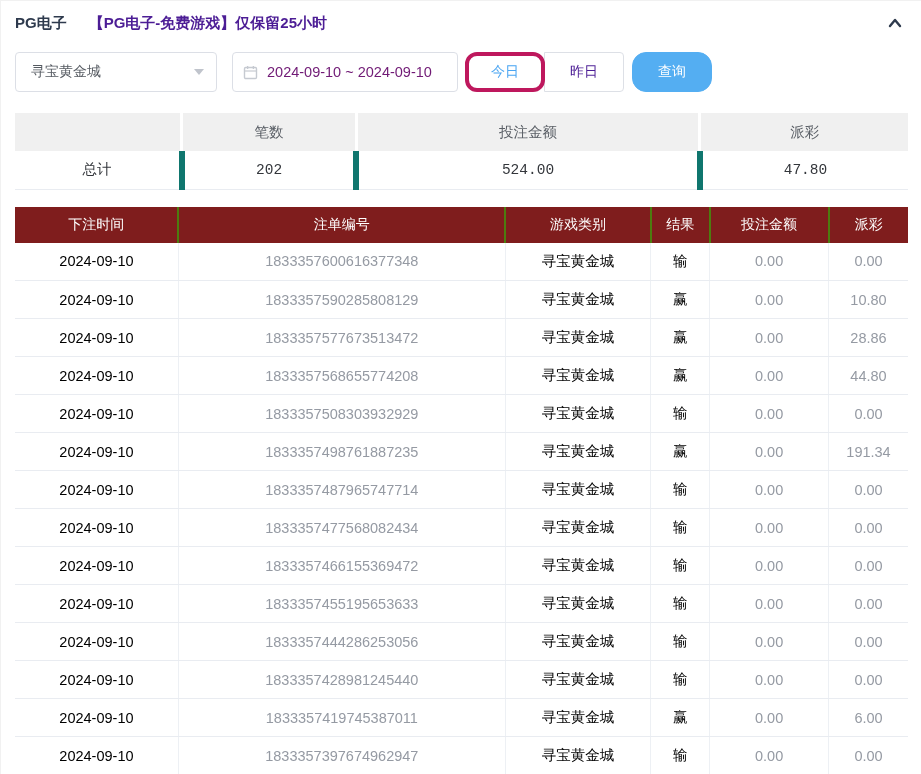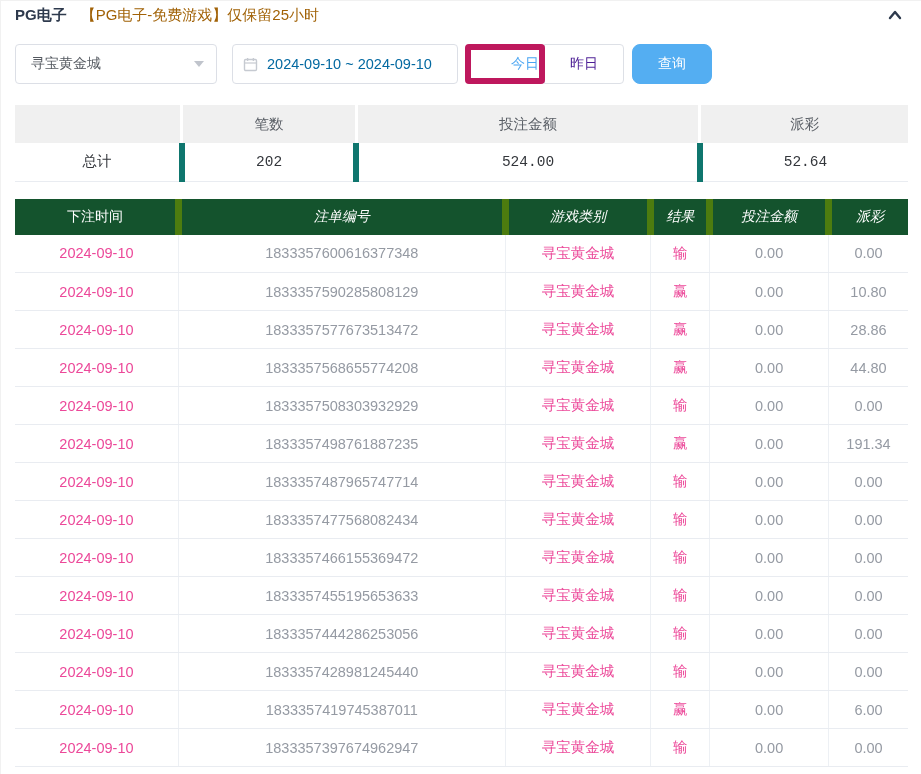--- a/index.html
+++ b/index.html
@@ -8,30 +8,30 @@
     height: 774px;
     overflow: hidden;
     background: #fff;
     font-family: "Liberation Sans", "DejaVu Sans", sans-serif;
     color: #32353a;
   }
   .panel {
     width: 921px; height: 774px;
     border-top: 1px solid #f1f1f1;
     border-left: 1px solid #f1f1f1;
-    padding: 2px 14px 0 14px;
+    padding: 10px 14px 0 14px;
   }
 
   
   .panel-header {
     display: flex; align-items: center;
     height: 24px; margin-bottom: 17px;
   }
   .panel-title { font-size: 15px; font-weight: 700; color: #2e3a4d; }
-  .panel-notice { font-size: 15px; font-weight: 400; color: #a16207; margin-left: 14px; }
+  .panel-notice { font-size: 15px; font-weight: 700; color: #4c1d95; margin-left: 22px; }
   .collapse-btn {
     margin-left: auto; width: 24px; height: 24px;
     display: flex; align-items: center; justify-content: center;
     cursor: pointer; background: none; border: none;
   }
 
   
   .filter-row { display: flex; align-items: center; height: 40px; margin-bottom: 21px; }
   .select-box {
     width: 202px; height: 40px;
@@ -47,44 +47,44 @@
     width: 0; height: 0;
     border-left: 5px solid transparent;
     border-right: 5px solid transparent;
     border-top: 6px solid #c0c4cc;
   }
   .date-box {
     width: 226px; height: 40px;
     border: 1px solid #dcdfe6; border-radius: 4px;
     display: flex; align-items: center;
     padding: 0 10px;
-    font-size: 14.5px; color: #0369a1;
+    font-size: 14.5px; color: #701a75;
     cursor: pointer; background: #fff;
     margin-right: 7px;
   }
   .date-box svg { margin-right: 9px; flex: 0 0 auto; }
   .quick-group { display: flex; }
   .quick-btn {
     width: 80px; height: 40px;
     background: #fff;
     border: 1px solid #dde0e6;
     font-size: 14px; color: #4c1d95;
     cursor: pointer;
     margin-left: -1px;
     font-family: inherit;
   }
   .quick-btn:first-child { margin-left: 0; border-radius: 4px 0 0 4px; }
   .quick-btn:last-child { border-radius: 0 4px 4px 0; }
   .quick-btn.active {
-    border: 6px solid #be185d; color: #4aa5f2;
-    position: relative; z-index: 2; border-radius: 4px; text-align: right;
+    border: 4px solid #be185d; color: #4aa5f2;
+    position: relative; z-index: 2; border-radius: 12px;
   }
   .search-btn {
     width: 80px; height: 40px; margin-left: 8px;
-    background: #54aef2; border: 1px solid #54aef2; border-radius: 8px;
+    background: #54aef2; border: 1px solid #54aef2; border-radius: 14px;
     color: #fff; font-size: 14px; cursor: pointer;
     font-family: inherit;
   }
 
   
   table { border-collapse: collapse; table-layout: fixed; width: 893px; }
   .summary-table th {
     background: #f0f0f0; height: 38px;
     font-size: 14.5px; font-weight: 400; color: #5a5f66;
     text-align: center;
@@ -98,38 +98,38 @@
   }
   .summary-table td + td { border-left: 6px solid #0f766e; }
   .sum-col-label  { width: 18.7%; }
   .sum-col-count  { width: 19.5%; }
   .sum-col-amount { width: 38.5%; }
   .sum-col-payout { width: 23.3%; }
 
   
   .main-table { margin-top: 17px; }
   .main-table th {
-    background: #14532d; height: 36px;
+    background: #7f1d1d; height: 36px;
     color: #fff; font-size: 14px; font-weight: 400;
     text-align: center;
   }
-  .main-table th + th { border-left: 7px solid #4d7c0f; font-style: italic; }
+  .main-table th + th { border-left: 2px solid #4d7c0f; }
   .main-table td {
     height: 38px; text-align: center;
     font-size: 14.5px;
     border-bottom: 1px solid #e9ecf1;
   }
   .main-table td + td { border-left: 1px solid #edf0f4; }
   .col-time   { width: 18.3%; }
   .col-order  { width: 36.6%; }
   .col-game   { width: 16.3%; }
   .col-result { width: 6.6%; }
   .col-bet    { width: 13.3%; }
   .col-payout { width: 8.9%; }
-  td.col-time, td.col-game, td.col-result { color: #ec4899; }
+  td.col-time, td.col-game, td.col-result { color: #000000; }
   td.col-order, td.col-bet, td.col-payout { color: #959aa3; }
 </style>
 </head>
 <body>
 
 <div class="panel">
 
   <div class="panel-header">
     <span class="panel-title">PG电子</span>
     <span class="panel-notice">【PG电子-免费游戏】仅保留25小时</span>
@@ -172,21 +172,21 @@
         <th class="sum-col-count">笔数</th>
         <th class="sum-col-amount">投注金额</th>
         <th class="sum-col-payout">派彩</th>
       </tr>
     </thead>
     <tbody>
       <tr>
         <td>总计</td>
         <td>202</td>
         <td>524.00</td>
-        <td>52.64</td>
+        <td>47.80</td>
       </tr>
     </tbody>
   </table>
 
   <table class="main-table">
     <thead>
       <tr>
         <th class="col-time">下注时间</th>
         <th class="col-order">注单编号</th>
         <th class="col-game">游戏类别</th>

